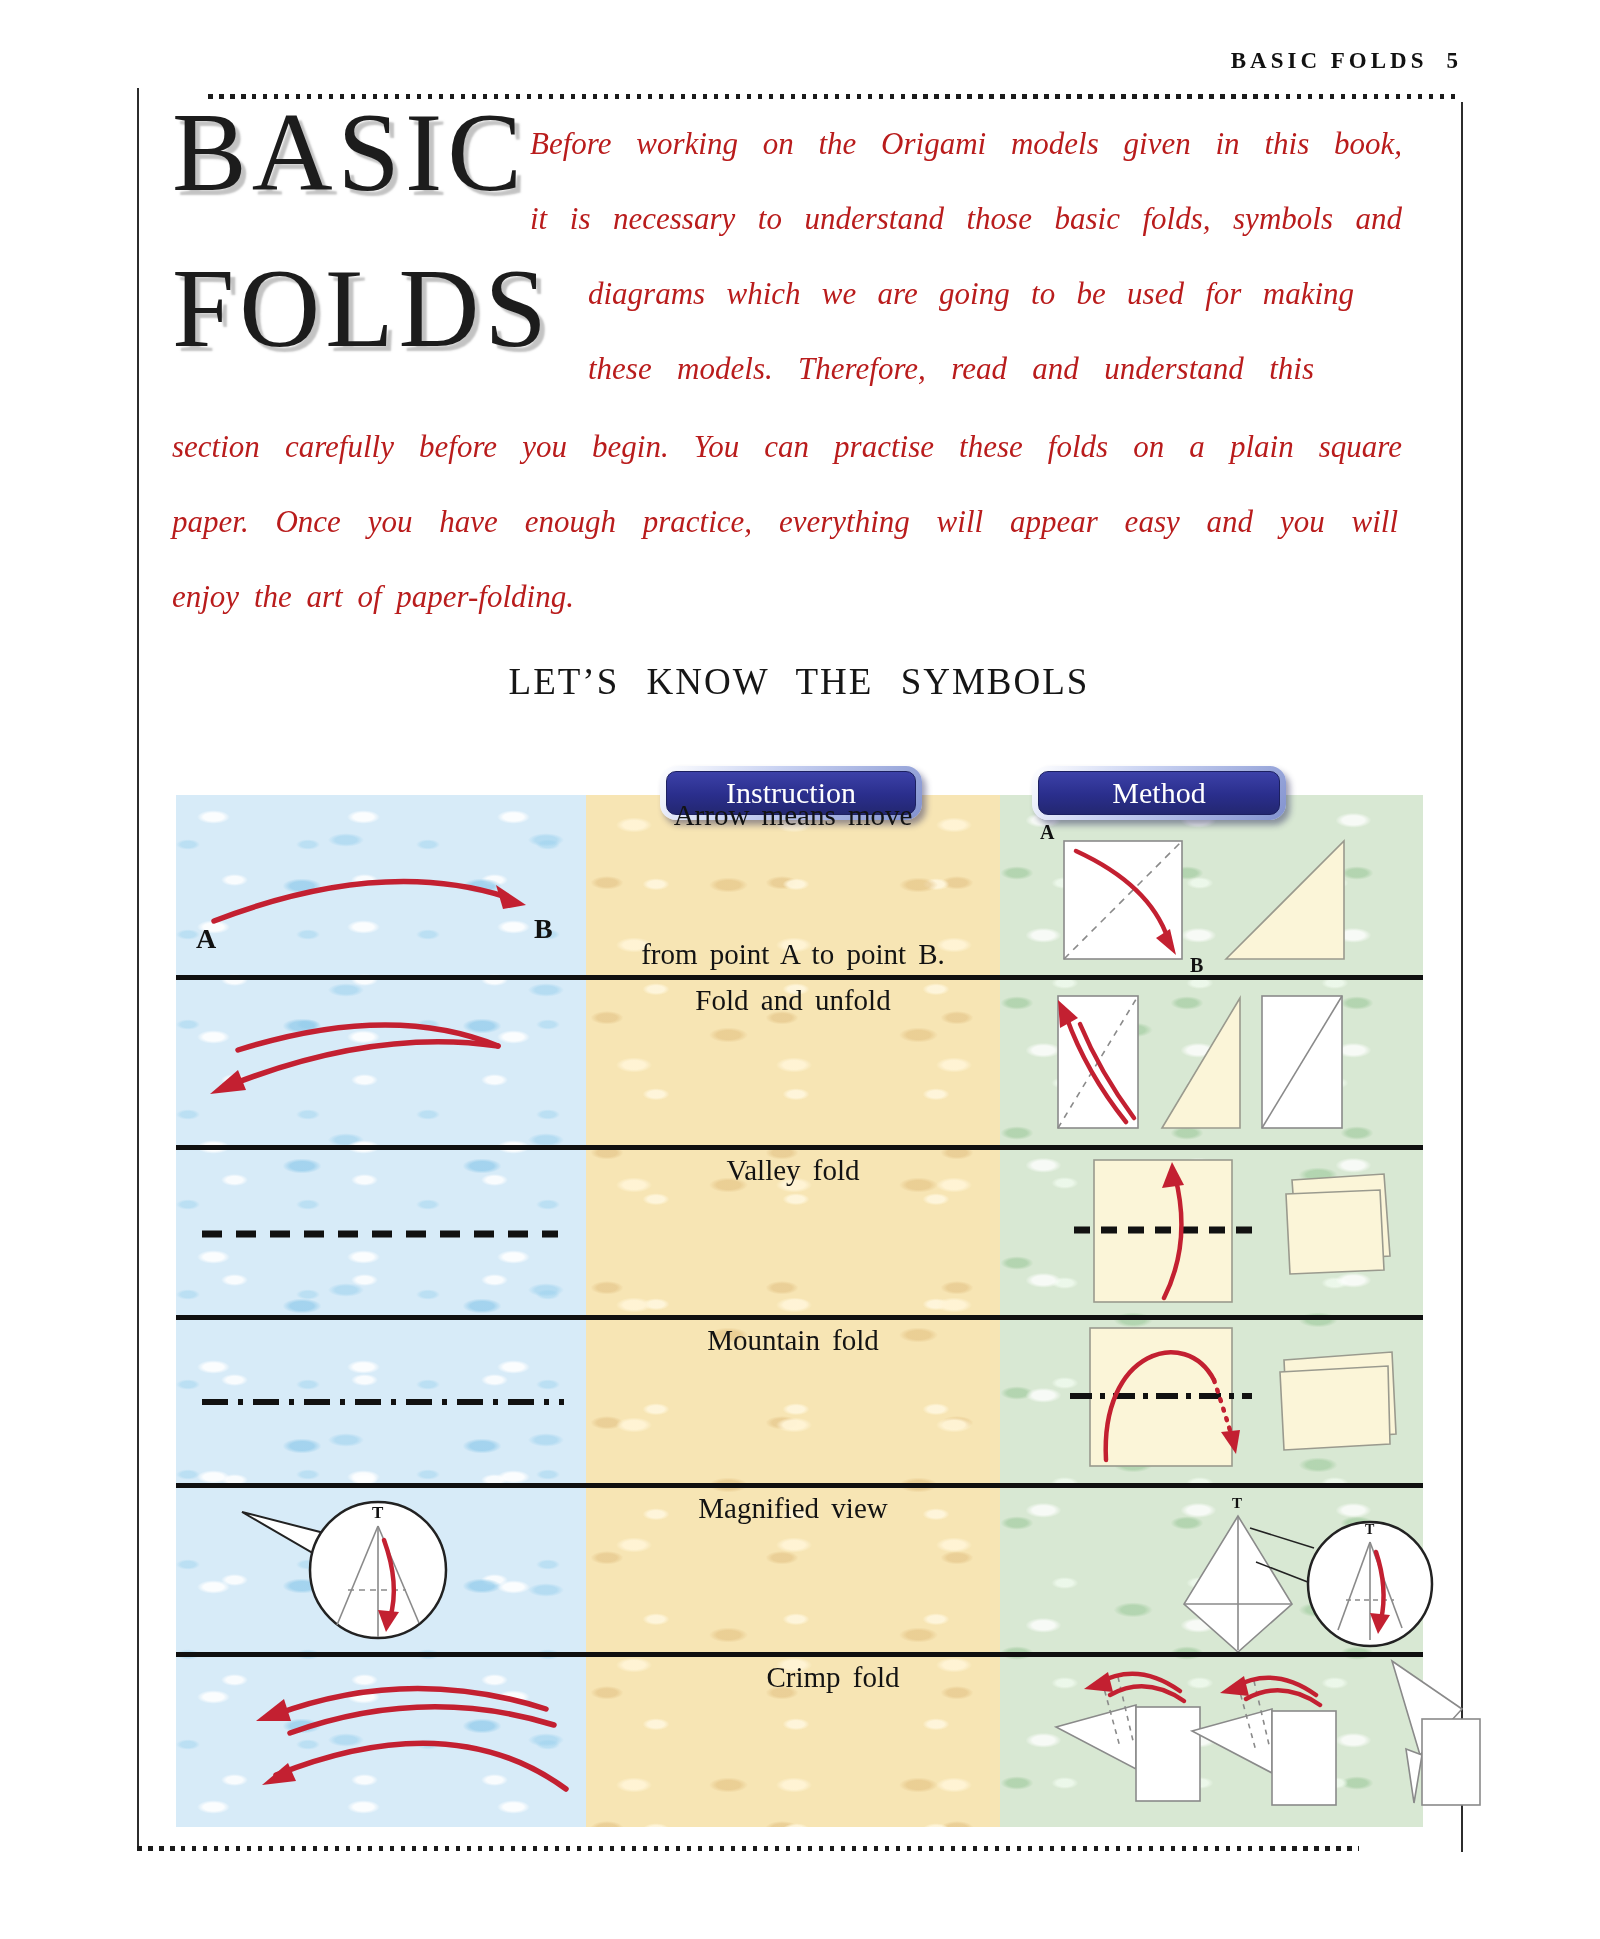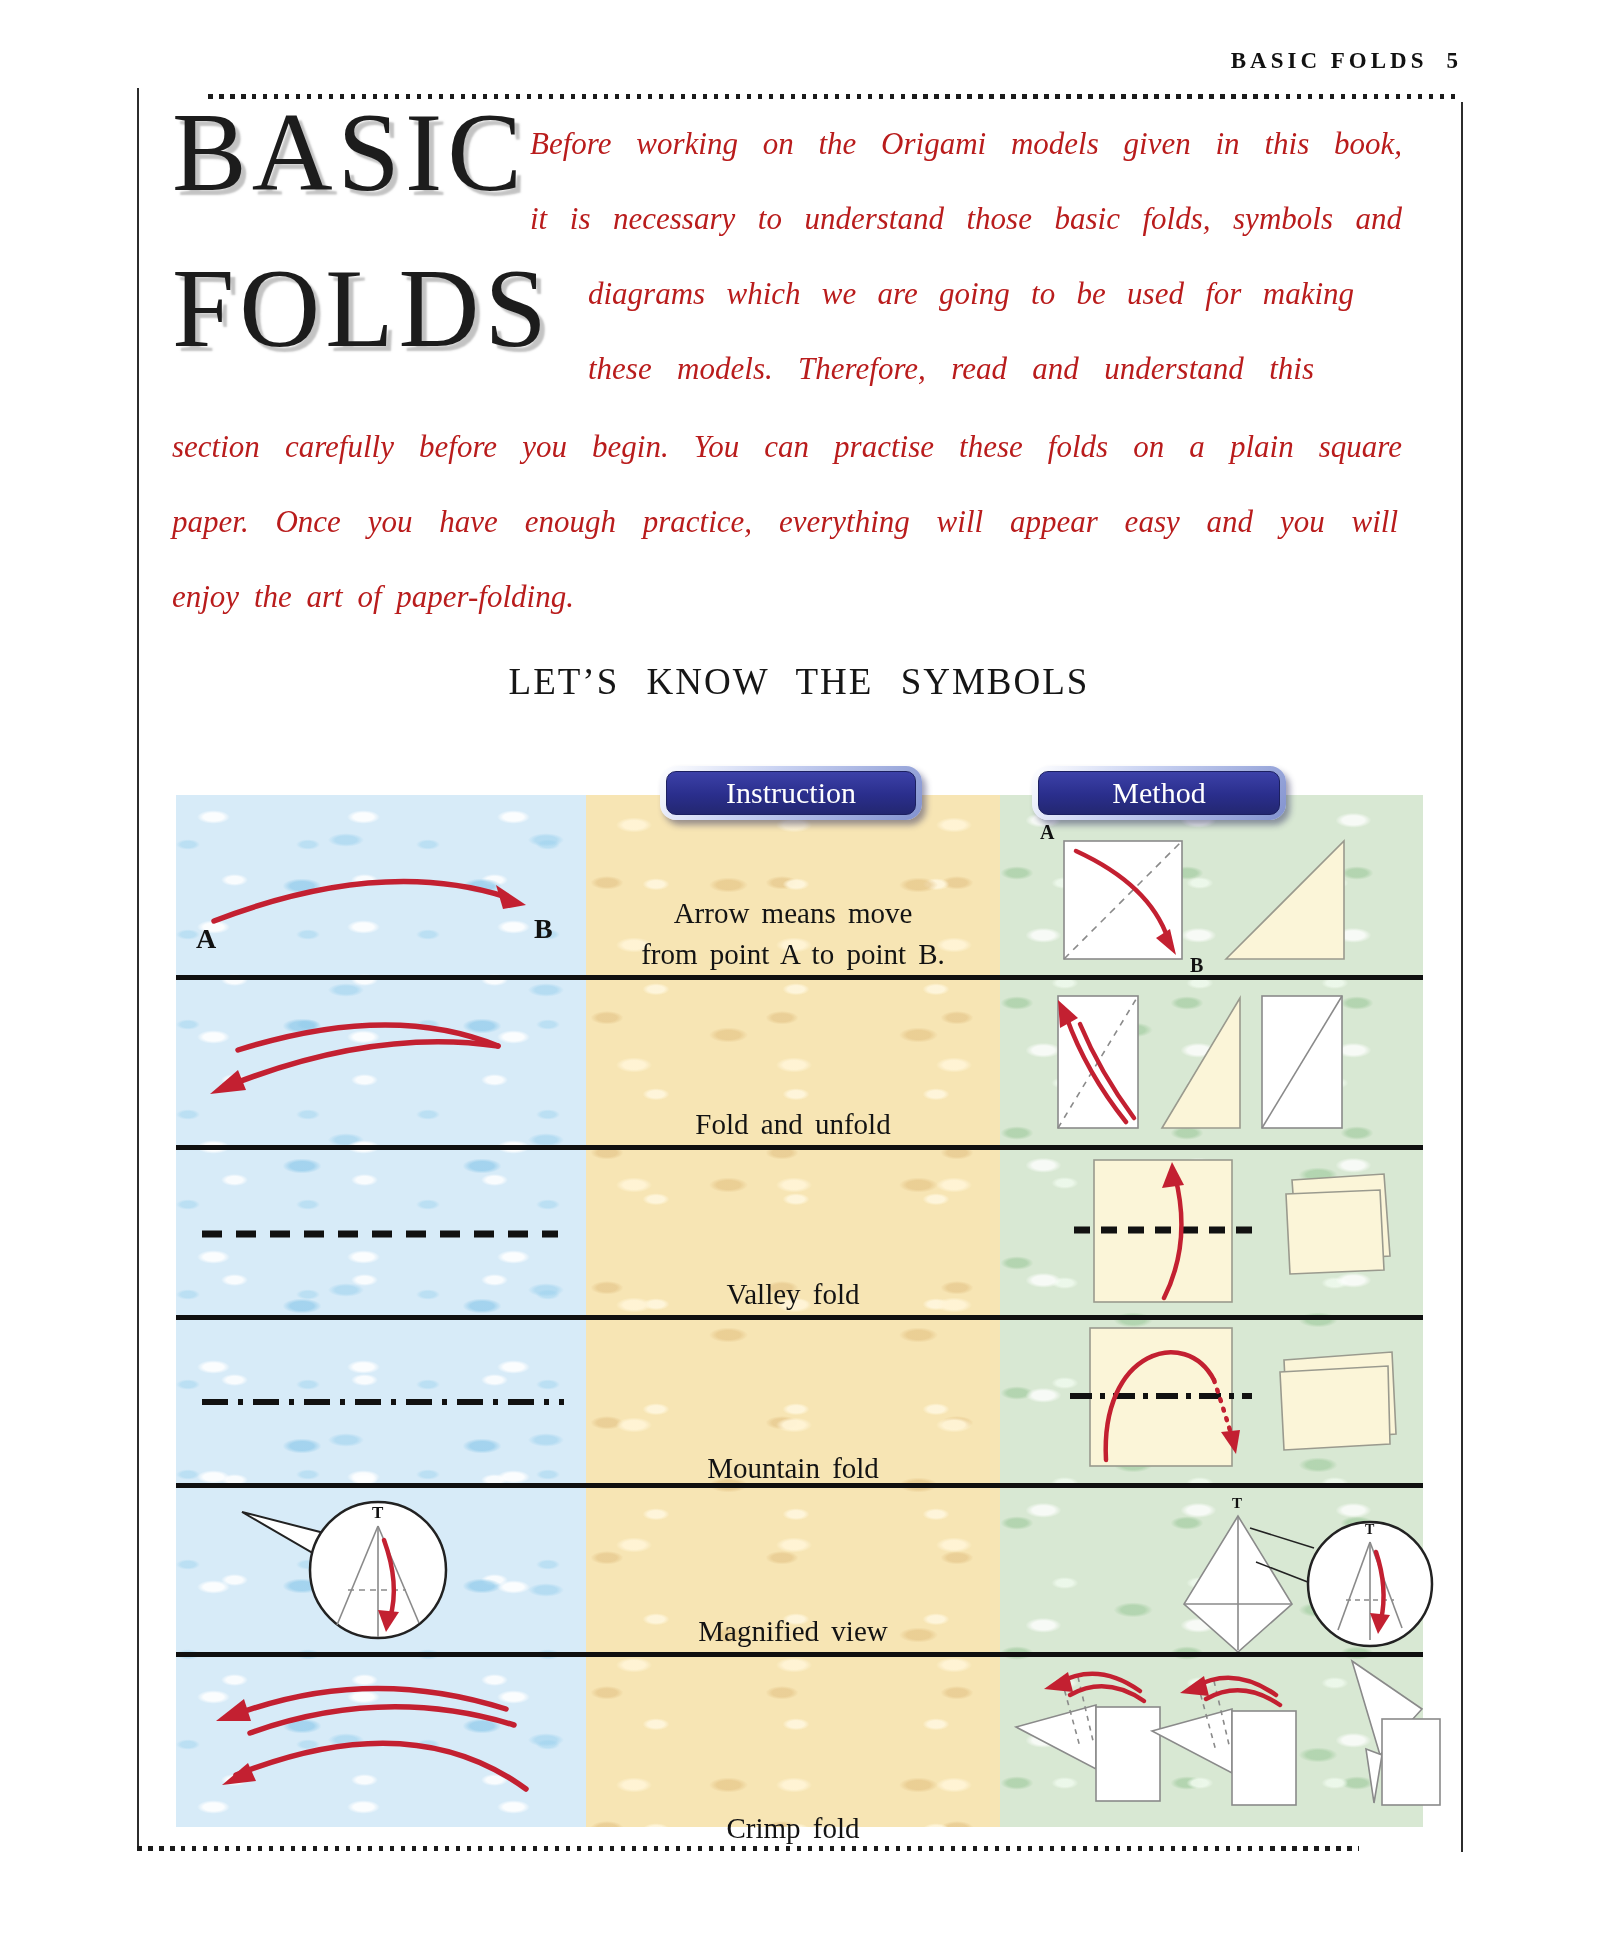--- a/index.html
+++ b/index.html
@@ -59,24 +59,24 @@
   .hdr-btn{position:absolute;top:-29px;height:54px;border-radius:16px;padding:5px 6px;box-sizing:border-box;
            background:linear-gradient(135deg,#ffffff 0%,#c9d2f2 38%,#8292cf 100%);
            box-shadow:4px 5px 6px rgba(40,40,90,.45);}
   .hdr-btn-inner{width:100%;height:100%;border-radius:10px;border:1px solid #1c2060;box-sizing:border-box;
            background:linear-gradient(180deg,#3c41a8 0%,#2a2e8c 55%,#232770 100%);
            display:flex;align-items:center;justify-content:center;color:#ffffff;font-size:30px;}
   .btn-symbol{left:76px;width:252px;} .btn-instruction{left:484px;width:262px;} .btn-method{left:856px;width:254px;}
 
   .cell{position:absolute;}
   .sym{left:0;width:410px;} .met{left:824px;width:450px;}
-  .ins{left:410px;width:414px;display:flex;flex-direction:column;align-items:center;justify-content:flex-end;
+  .ins{left:410px;width:414px;display:flex;flex-direction:column;align-items:center;justify-content:space-between;
        text-align:center;font-size:29px;line-height:1.42;color:#131313;word-spacing:5px;}
   .r1{top:0;height:180px;} .r2{top:185px;height:165px;} .r3{top:355px;height:165px;}
-  .r4{top:525px;height:169px;} .r5{top:693px;height:164px;} .r6{top:862px;height:192px;}
+  .r4{top:525px;height:169px;} .r5{top:693px;height:164px;} .r6{top:862px;height:192px;margin-left:40px;}
 
   
   .rs{stroke:#c32031;stroke-width:5.5;fill:none;stroke-linecap:round;}
   .rs4{stroke-width:4.5;}
   .rf{fill:#c32031;stroke:none;}
   .gs{stroke:#8a8a8a;stroke-width:1.6;fill:none;}
   .dk{stroke:#222;fill:none;}
   .white-paper{fill:#ffffff;stroke:#8a8a8a;stroke-width:1.6;}
   .cream-paper{fill:#fbf5d8;stroke:#9a9a8e;stroke-width:1.6;}
   .svg-label{font-family:"Liberation Serif",serif;font-weight:bold;fill:#111;}

